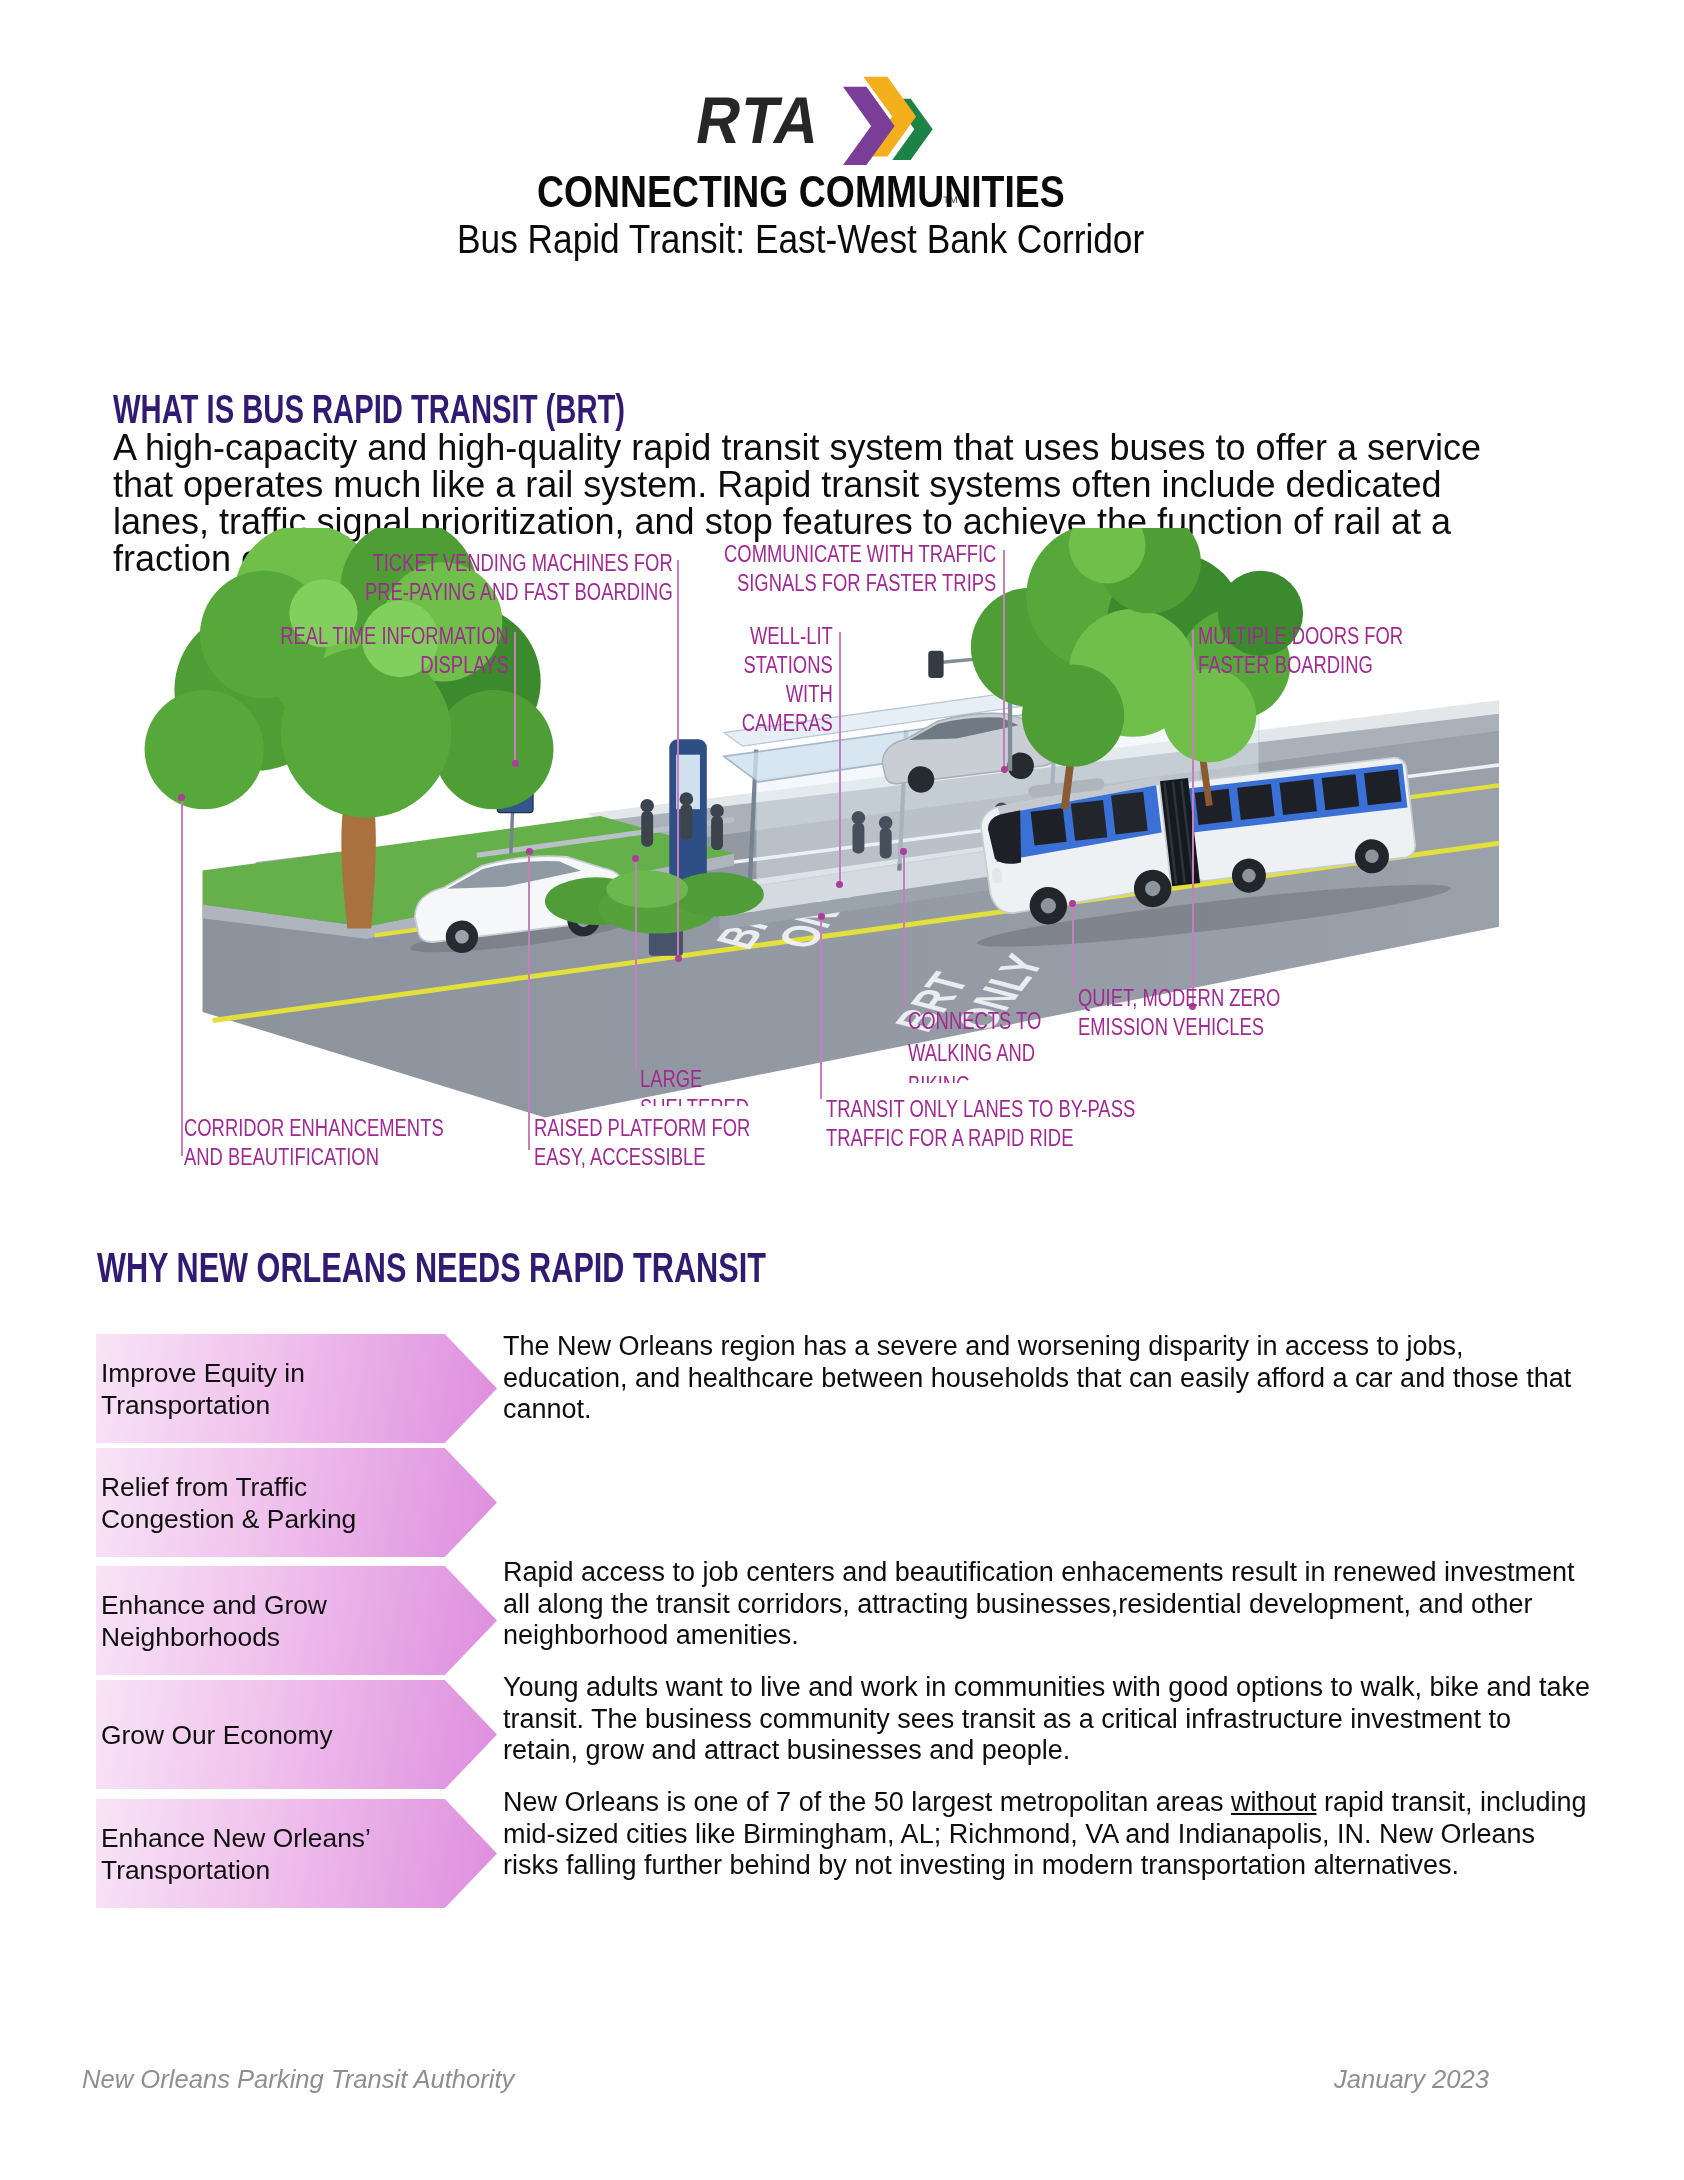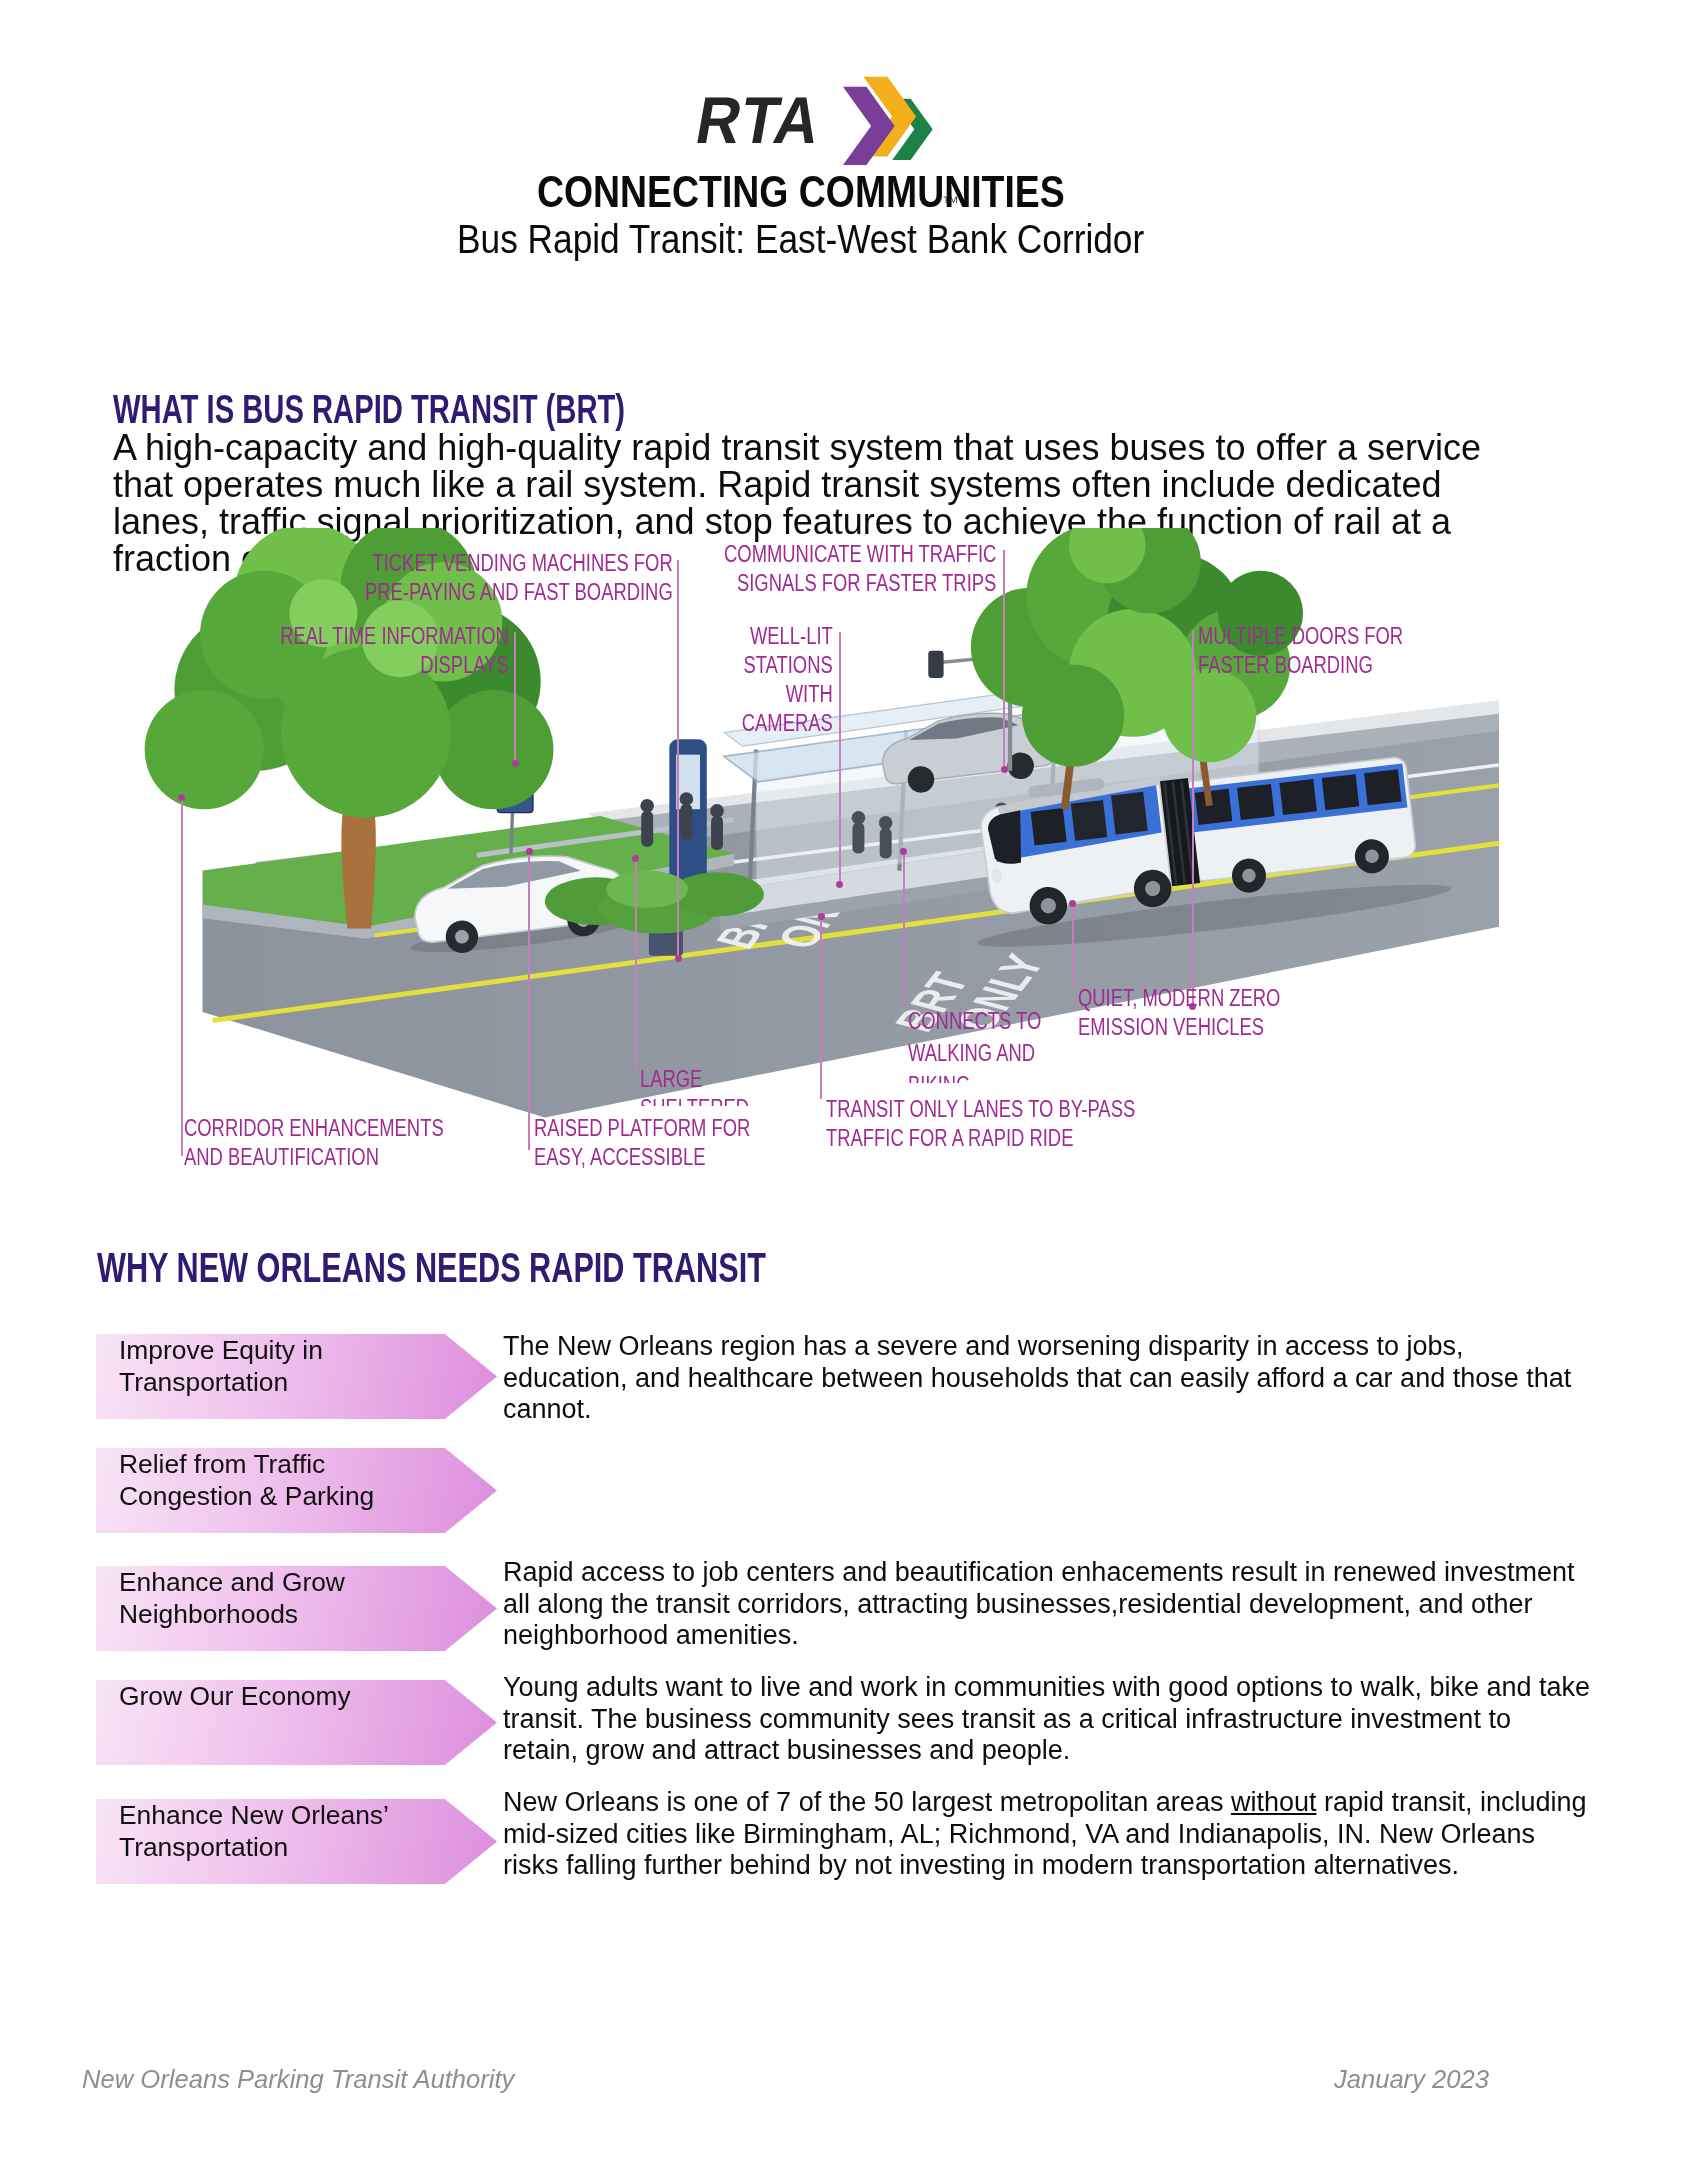--- a/index.html
+++ b/index.html
@@ -25,22 +25,22 @@
 
   
   .callout{color:#a02a92;font-size:23px;line-height:29px;white-space:nowrap;z-index:6;}
   .callout.r{text-align:right;transform:scaleX(.8);transform-origin:100% 0;}
   .callout.l{text-align:left;transform:scaleX(.8);transform-origin:0 0;}
   .clip{overflow:hidden;}
   .cline{width:1.7px;background:#c77ebc;z-index:5;}
   .cdot{width:6.8px;height:6.8px;border-radius:50%;background:#ad3d99;z-index:5;}
 
   
-  .pink-box{left:96px;width:401px;height:85px;display:flex;align-items:flex-start;
-            padding-left:23px;box-sizing:border-box;
+  .pink-box{left:96px;width:401px;height:109px;display:flex;align-items:center;
+            padding-left:5px;box-sizing:border-box;
             background:linear-gradient(100deg,#f8e4f6 0%,#efc0ec 45%,#dd8edd 100%);
             clip-path:polygon(0 0,87% 0,100% 50%,87% 100%,0 100%);}
   .pink-box .lbl{font-size:26.4px;line-height:32px;color:#101010;width:324px;}
   .why-par{left:503px;width:1090px;font-size:27px;line-height:31.5px;color:#0d0d0d;}
   .uline{text-decoration:underline;}
 
   
   .footer-text{top:2065px;font-size:25.6px;font-style:italic;color:#8f8f8f;white-space:nowrap;}
   #footer-left{left:82px;}
   #footer-right{right:196px;}

